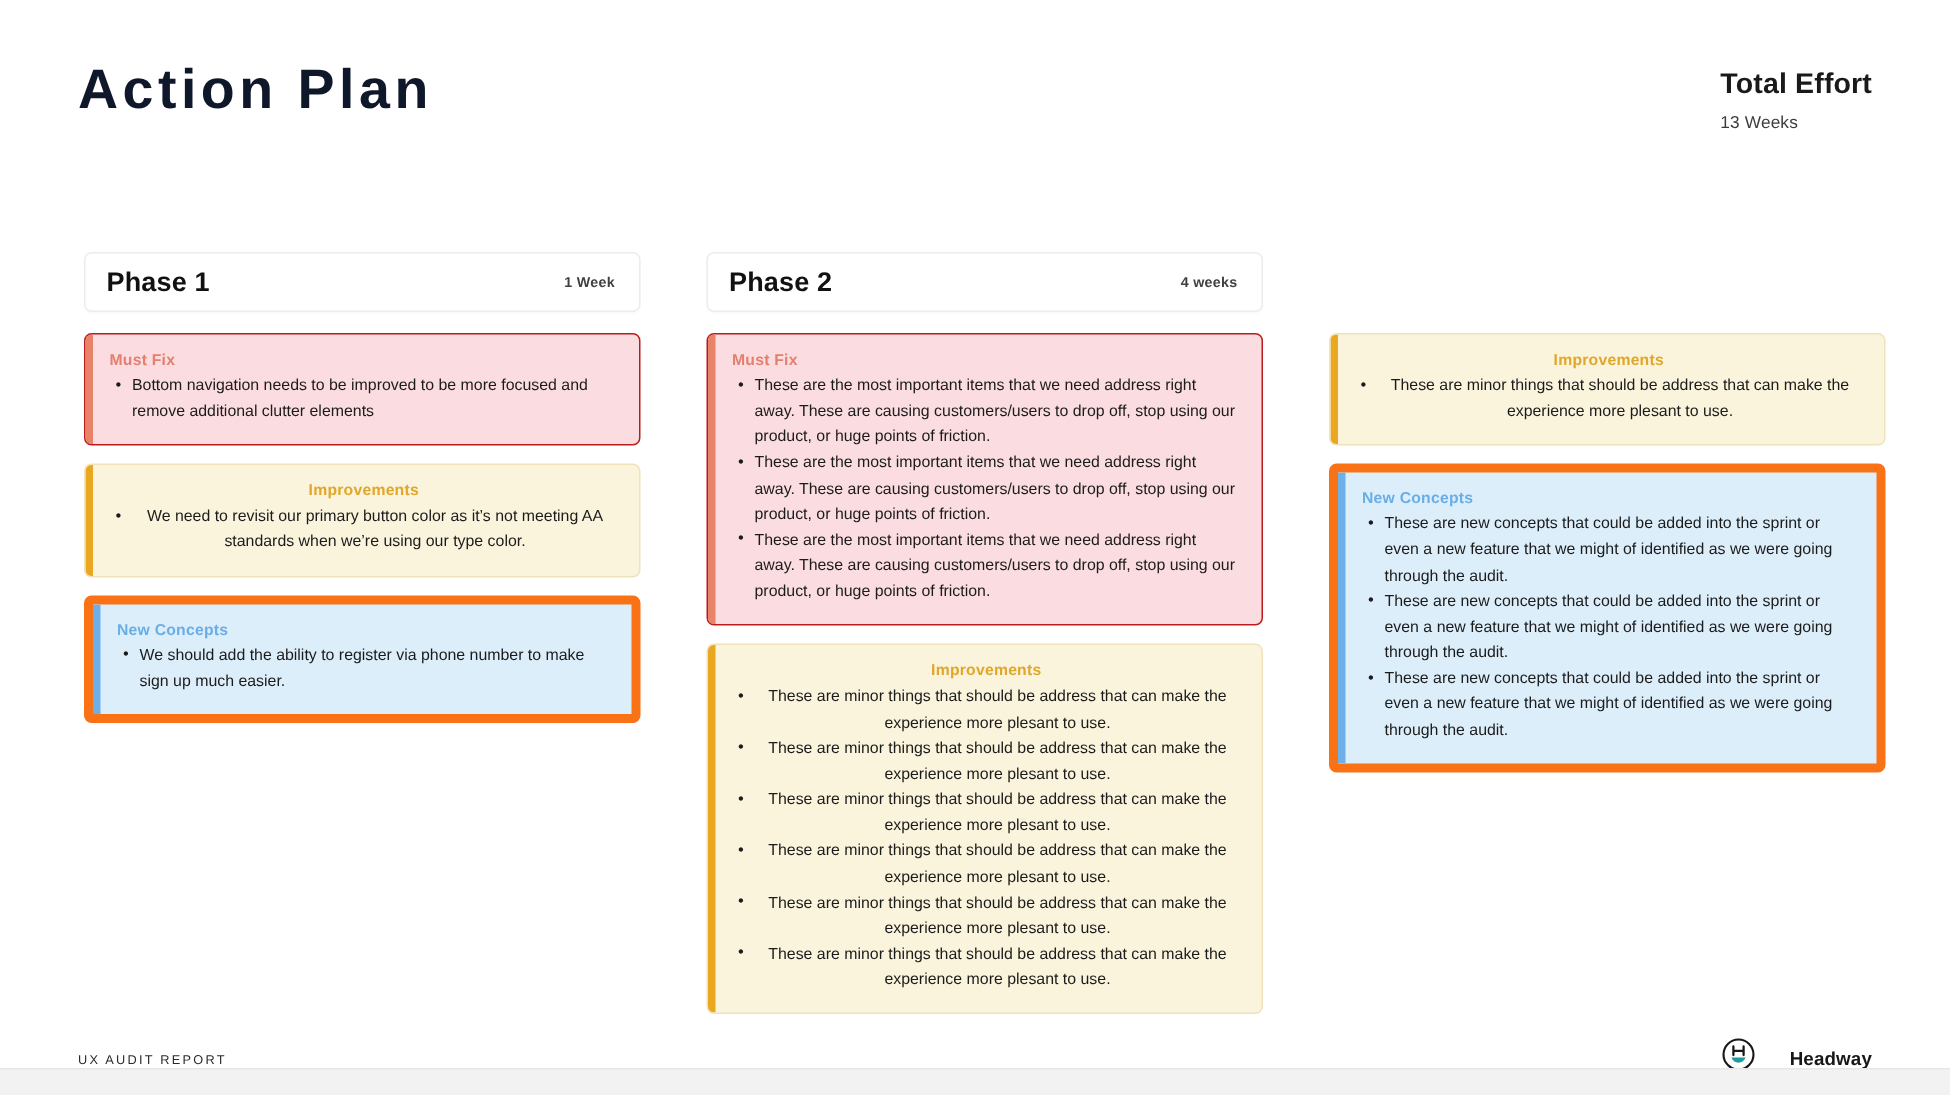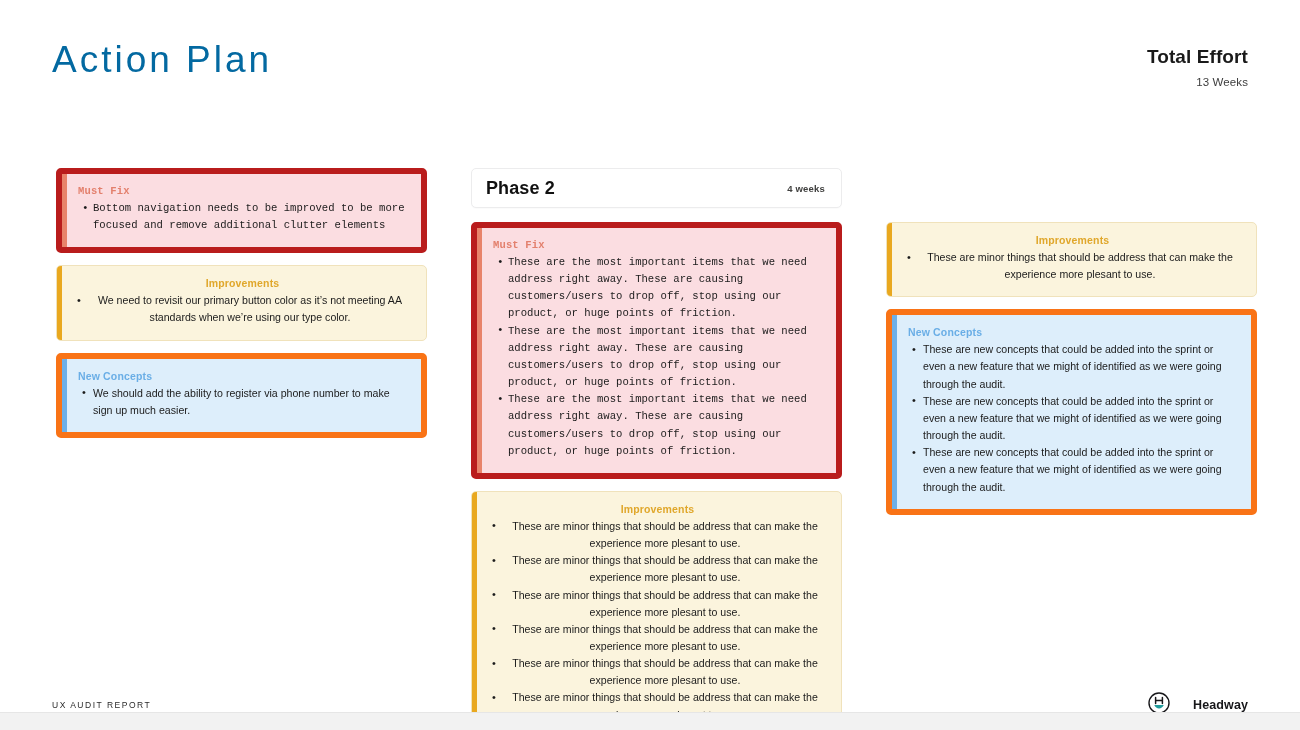--- a/index.html
+++ b/index.html
@@ -37,28 +37,27 @@
   .doc-header {
     position: absolute;
     left: 52px; top: 40px;
     width: 1196px;
     display: flex;
     align-items: flex-start;
     justify-content: space-between;
   }
   .doc-title {
     font-size: 37px;
-    font-weight: normal;
+    font-weight: bold;
     letter-spacing: 3.0px;
     line-height: 1.1;
-    color: #0369a1;
+    color: #0f172a;
     margin: 0;
   }
   .effort-block {
-    text-align: right;
     padding-top: 6px;
   }
   .effort-label {
     font-size: 19px;
     font-weight: bold;
     color: #1a1a1a;
     letter-spacing: 0.1px;
     line-height: 1.2;
   }
   .effort-value {
@@ -119,22 +118,21 @@
     overflow: hidden;
   }
   .card::before {
     content: "";
     position: absolute;
     left: 0; top: 0; bottom: 0;
     width: 5px;
   }
   .card.mustfix {
     background: #fbdde1;
-    border: 6px solid #b91c1c;
-    font-family: Liberation Mono, monospace;
+    border: 1px solid #b91c1c;
   }
   .card.mustfix::before { background: #e8836a; }
   .card.improvements {
     background: #fbf4dd;
     border: 1px solid #f0e2bb;
     text-align: center;
   }
   .card.improvements::before { background: #e9a81f; }
   .card.concepts {
     background: #ddeefb;
@@ -209,20 +207,24 @@
   <div class="doc-header">
     <h1 class="doc-title">Action Plan</h1>
     <div class="effort-block">
       <div class="effort-label">Total Effort</div>
       <div class="effort-value">13 Weeks</div>
     </div>
   </div>
 
   <div class="board" id="board">
       <div class="phase-col">
+        <div class="phase-head">
+          <span class="phase-name">Phase 1</span>
+          <span class="phase-duration">1 Week</span>
+        </div>
         <div class="card mustfix">
           <div class="card-title">Must Fix</div>
           <ul class="card-list">
             <li>Bottom navigation needs to be improved to be more focused and remove additional clutter elements</li>
           </ul>
         </div>
         <div class="card improvements">
           <div class="card-title">Improvements</div>
           <ul class="card-list">
             <li>We need to revisit our primary button color as it’s not meeting AA standards when we’re using our type color.</li>

